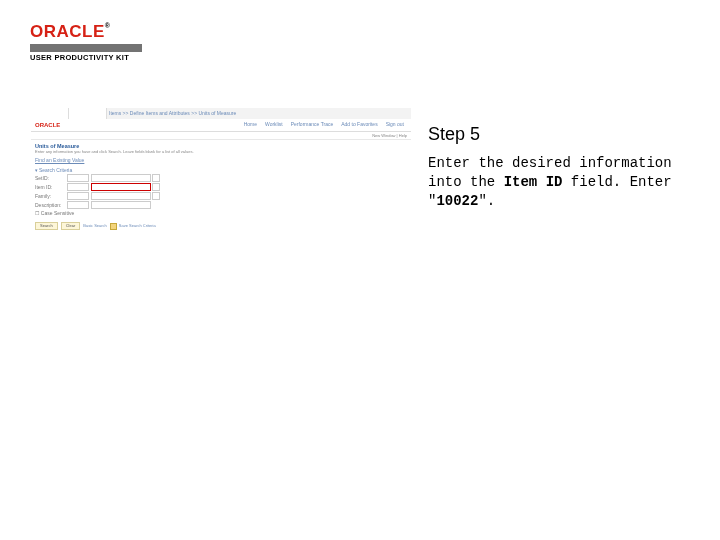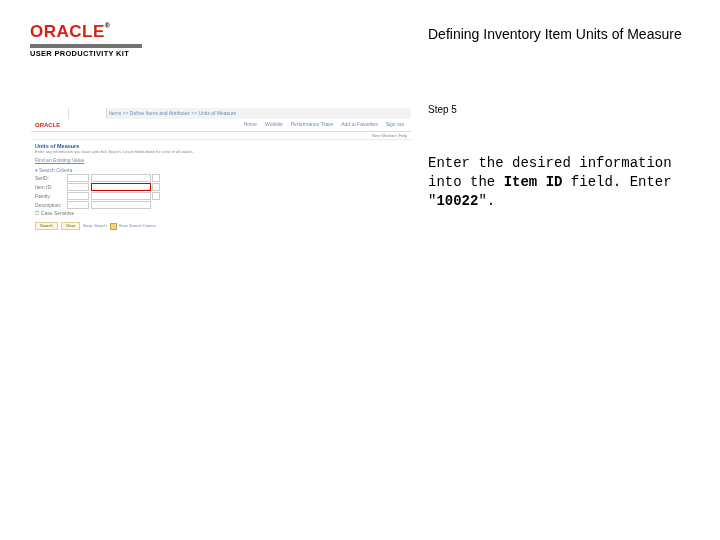--- a/index.html
+++ b/index.html
@@ -31,37 +31,37 @@
   }
   .oracle-logo .tm {
     font-size: 7px;
     vertical-align: top;
     color: #000;
   }
   .upk {
     font-size: 7.5px;
     letter-spacing: 0.3px;
     color: #000;
-    border-top: 4px solid #737373;
+    border-top: 8px solid #737373;
     margin-top: 2px;
     padding-top: 1px;
     font-weight: bold;
     width: 112px;
   }
   .title {
     position: absolute;
     left: 428px;
     top: 26px;
     font-size: 14px;
   }
   .step {
     position: absolute;
     left: 428px;
-    top: 104px;
-    font-size: 10px;
+    top: 124px;
+    font-size: 18px;
   }
   .instruction {
     position: absolute;
     left: 428px;
     top: 154px;
     width: 256px;
     font-size: 14px;
     line-height: 1.35;
     font-family: Liberation Mono, monospace;
   }
@@ -164,21 +164,20 @@
 
 <div class="page">
 
   <div class="logo-area">
     <div class="oracle-logo">
       <span>ORACLE</span><span class="tm">®</span>
     </div>
     <div class="upk">USER PRODUCTIVITY KIT</div>
   </div>
 
-  <div class="title">Defining Inventory Item Units of Measure</div>
 
   <div class="step">Step 5</div>
 
   <div class="instruction">
     <span>Enter the desired information into the </span><span class="bold">Item ID</span><span> field. Enter "</span><span class="bold">10022</span><span>".</span>
   </div>
 
   <div class="shot">
     <div class="topbar">
       <div class="crumb-box"></div>

